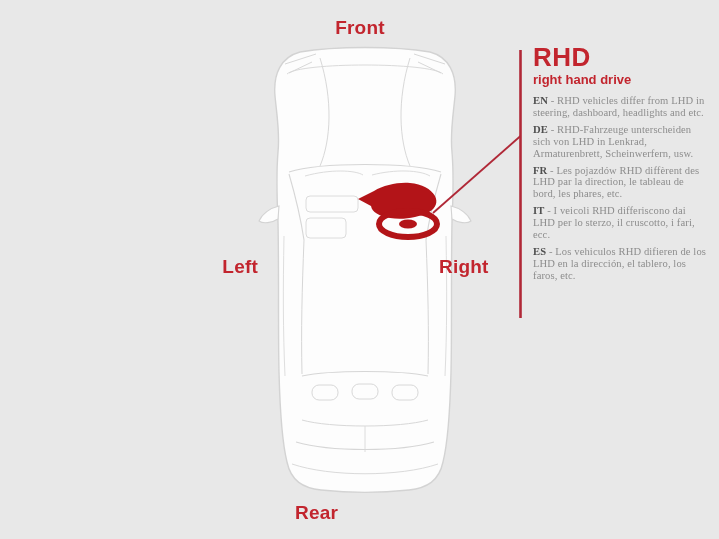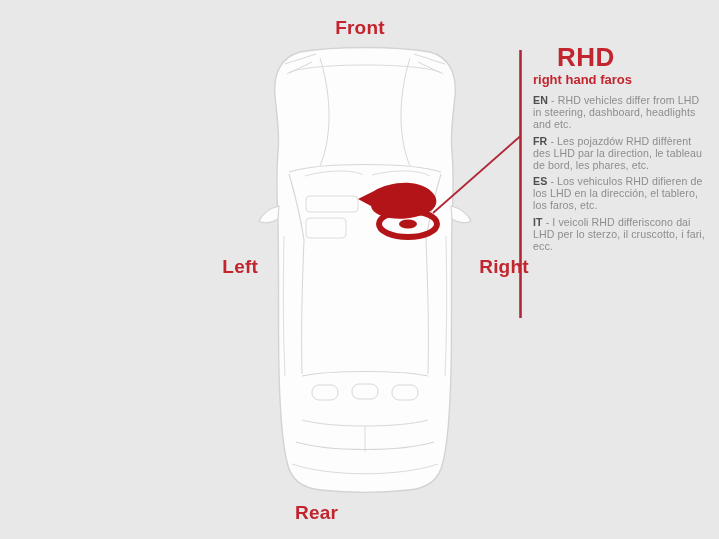--- a/index.html
+++ b/index.html
@@ -11,32 +11,32 @@
   }
   .car-svg { position:absolute; left:0; top:0; width:719px; height:539px; }
 
   .orient-label {
     position:absolute; font-weight:bold; font-size:19px;
     color:#c2252e; letter-spacing:.2px;
   }
   .lbl-front { left:298px; top:17px;  width:124px; text-align:center; }
   .lbl-rear  { left:295px; top:502px; width:124px; text-align:left; }
   .lbl-left  { left:176px; top:256px; width:82px;  text-align:right; }
-  .lbl-right { left:458px; top:256px; width:92px;  text-align:center; }
+  .lbl-right { left:439px; top:256px; width:92px;  text-align:left; }
 
   .panel { position:absolute; left:533px; top:44px; width:176px; }
   .panel-title {
     font-size:26px; line-height:26px; font-weight:bold;
-    color:#c2252e; letter-spacing:.5px;margin-left:24px;
+    color:#c2252e; letter-spacing:.5px;
   }
   .panel-subtitle {
     font-size:13px; line-height:15px; font-weight:bold;
     color:#c2252e; margin-top:2px;
   }
-  .panel-body { margin-top:8px; }
+  .panel-body { margin-top:8px;font-family:Liberation Serif, serif; }
   .lang {
     font-size:10.6px; line-height:11.9px; color:#8d8d8d;
     margin-bottom:5px; letter-spacing:.1px;
   }
   .lang .code { font-weight:bold; color:#4f4f4f; }
 </style>
 </head>
 <body>
 
 <div class="canvas">
@@ -93,34 +93,38 @@
     <line x1="520.5" y1="50" x2="520.5" y2="318" stroke-width="2.6" stroke="#b02837"></line>
   </svg>
 
   <div class="orient-label lbl-left">Left</div>
   <div class="orient-label lbl-front">Front</div>
   <div class="orient-label lbl-right">Right</div>
   <div class="orient-label lbl-rear">Rear</div>
 
   <div class="panel">
     <div class="panel-title">RHD</div>
-    <div class="panel-subtitle">right hand faros</div>
+    <div class="panel-subtitle">right hand drive</div>
     <div class="panel-body">
       <p class="lang">
         <span class="code">EN</span>
         <span>- RHD vehicles differ from LHD in steering, dashboard, headlights and etc.</span>
       </p>
       <p class="lang">
+        <span class="code">DE</span>
+        <span>- RHD-Fahrzeuge unterscheiden sich von LHD in Lenkrad, Armaturenbrett, Scheinwerfern, usw.</span>
+      </p>
+      <p class="lang">
         <span class="code">FR</span>
         <span>- Les pojazdów RHD diffèrent des LHD par la direction, le tableau de bord, les phares, etc.</span>
       </p>
       <p class="lang">
+        <span class="code">IT</span>
+        <span>- I veicoli RHD differiscono dai LHD per lo sterzo, il cruscotto, i fari, ecc.</span>
+      </p>
+      <p class="lang">
         <span class="code">ES</span>
         <span>- Los vehiculos RHD difieren de los LHD en la dirección, el tablero, los faros, etc.</span>
-      </p>
-      <p class="lang">
-        <span class="code">IT</span>
-        <span>- I veicoli RHD differiscono dai LHD per lo sterzo, il cruscotto, i fari, ecc.</span>
       </p>
     </div>
   </div>
 
 </div>
 
 </body></html>

